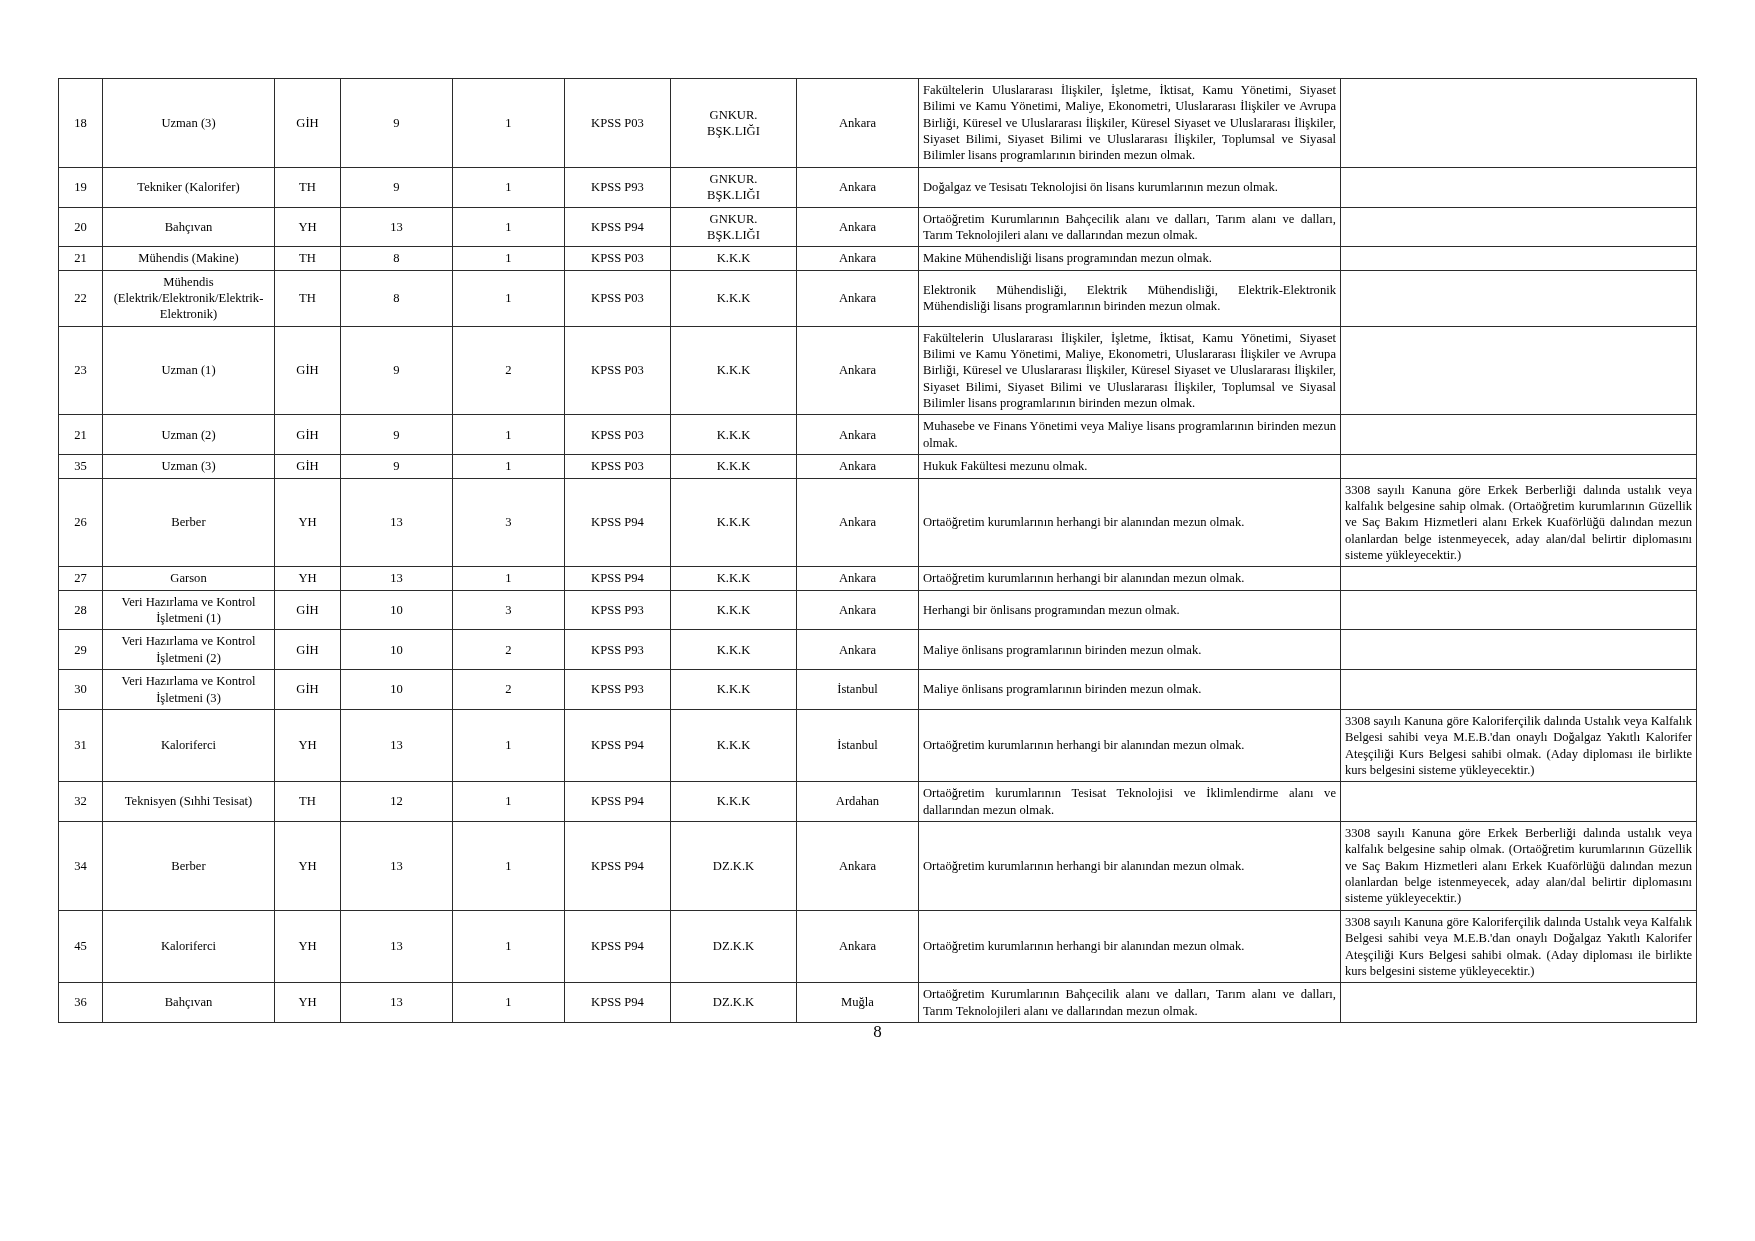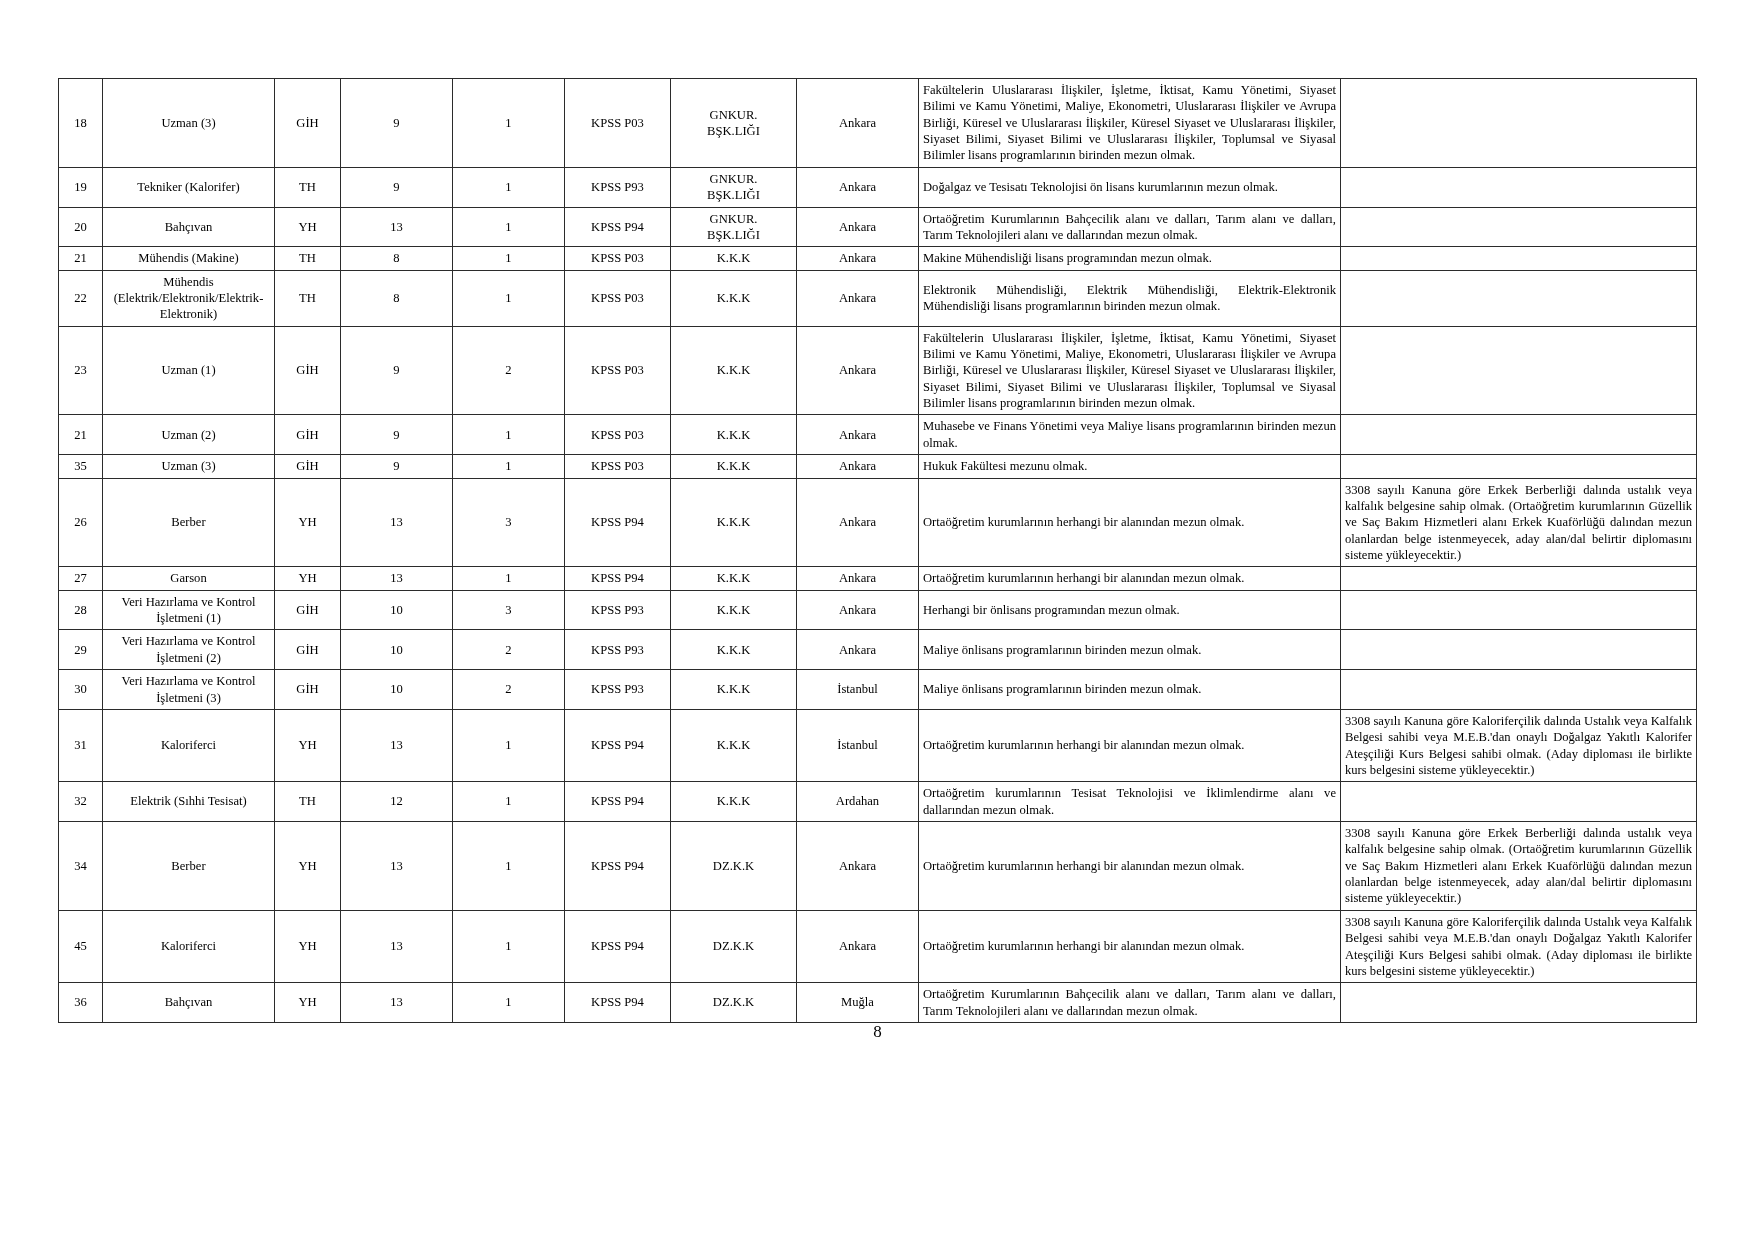--- a/index.html
+++ b/index.html
@@ -295,21 +295,21 @@
             <td class="ctr">KPSS P94</td>
             <td class="ctr two-line">
               <div>K.K.K</div>
             </td>
             <td class="ctr">İstanbul</td>
             <td class="just">Ortaöğretim kurumlarının herhangi bir alanından mezun olmak.</td>
             <td class="ek">3308 sayılı Kanuna göre Kaloriferçilik dalında Ustalık veya Kalfalık Belgesi sahibi veya M.E.B.'dan onaylı Doğalgaz Yakıtlı Kalorifer Ateşçiliği Kurs Belgesi sahibi olmak. (Aday diploması ile birlikte kurs belgesini sisteme yükleyecektir.)</td>
           </tr>
           <tr>
             <td class="num">32</td>
-            <td class="ctr">Elektrik (Sıhhi Tesisat)</td>
+            <td class="ctr">Teknisyen (Sıhhi Tesisat)</td>
             <td class="ctr">TH</td>
             <td class="ctr">12</td>
             <td class="ctr">1</td>
             <td class="ctr">KPSS P94</td>
             <td class="ctr two-line">
               <div>K.K.K</div>
             </td>
             <td class="ctr">Ardahan</td>
             <td class="just">Ortaöğretim kurumlarının Tesisat Teknolojisi ve İklimlendirme alanı ve dallarından mezun olmak.</td>
             <td class="ek"></td>

